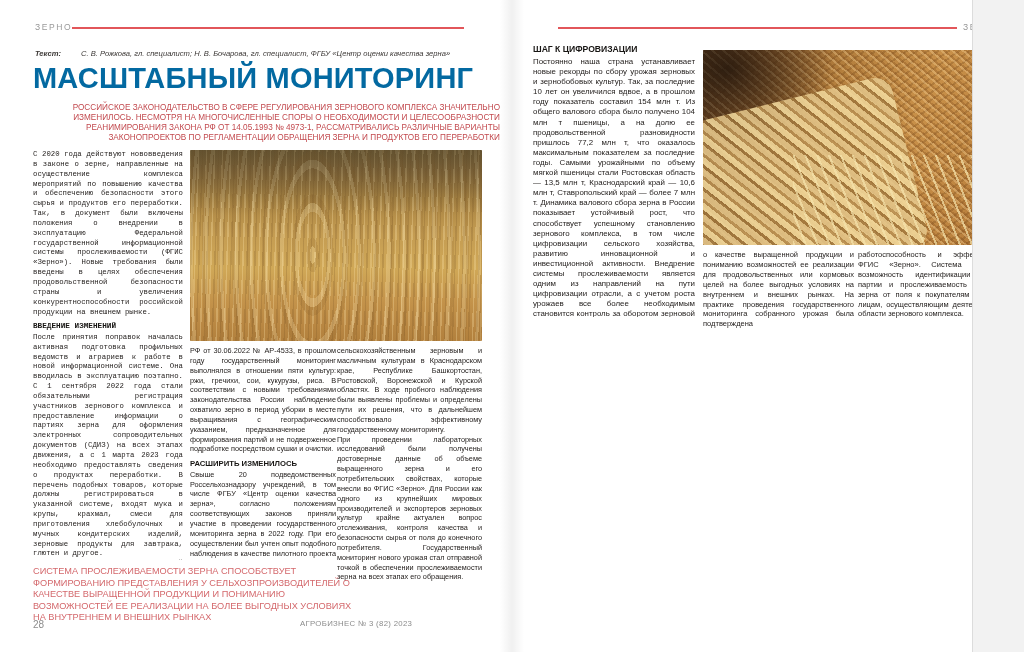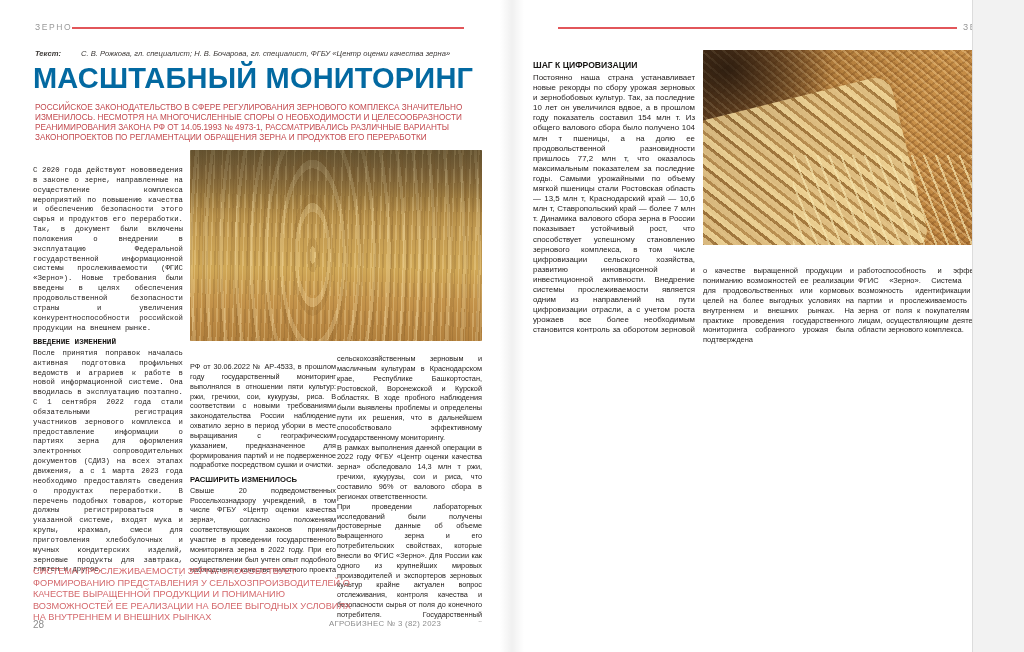--- a/index.html
+++ b/index.html
@@ -17,43 +17,43 @@
   .rule { position:absolute; top:27px; height:1.6px; background:#e2565a; }
   .rule-left { left:72px; width:392px; }
   .rule-right { left:558px; width:399px; }
 
   
   .byline { position:absolute; left:35px; top:49px; font-size:7.6px; font-style:italic; color:#3c3836; }
   .byline b { font-style:italic; margin-right:20px; }
   .title { position:absolute; left:33px; top:62px; font-size:29px; font-weight:bold;
            color:#0369a1; letter-spacing:0.2px; white-space:nowrap; }
   .dek { position:absolute; left:35px; top:103px; width:465px; font-size:8.2px; line-height:10px;
-         color:#c2494e; text-align:left; }
+         color:#c2494e; text-align:right; }
 
   
-  .col { position:absolute; overflow:hidden;margin-top:16px; }
+  .col { position:absolute; overflow:hidden; }
   .col p { font-size:7.3px; line-height:9.85px; text-align:justify; color:#262220; }
   .col h2 { font-size:7.7px; line-height:9px; margin:5px 0 1.5px 0; color:#171513; }
   .lcol1 { left:33px;  top:150px; width:150px; height:410px;font-family:Liberation Mono, monospace; }
   .lcol2 { left:190px; top:346px; width:146px; height:212px; }
-  .lcol3 { left:337px; top:338px; width:145px; height:268px; }
+  .lcol3 { left:337px; top:346px; width:145px; height:268px; }
   .rcol1 { left:533px; top:45px;  width:162px; height:272px; }
   .rcol1 p { font-size:7.9px; line-height:10.1px; }
   .rcol1 h2 { font-size:8.6px; margin:0 0 3px 0; }
   .rcol2 { left:703px; top:250px; width:151px; height:100px; }
   .rcol3 { left:858px; top:250px; width:150px; height:100px; }
   .rcol2 p, .rcol3 p { font-size:7.5px; line-height:9.9px; }
 
   
   .pull-quote { position:absolute; left:33px; top:566px; width:330px; font-size:9.2px;
                 line-height:11.5px; color:#d4686c; }
 
   
   .pagenum { position:absolute; left:33px; top:619px; font-size:10px; color:#8c8c8c; }
-  .issue { position:absolute; left:300px; top:619px; width:170px; text-align:center;
+  .issue { position:absolute; left:300px; top:619px; width:170px; text-align:left;
            font-size:7.8px; color:#8c8c8c; letter-spacing:0.3px; }
 
   
   .photo { position:absolute; overflow:hidden; border-radius:1px; }
   .photo-field { left:190px; top:150px; width:292px; height:191px;
     background:linear-gradient(180deg,#6f5a33 0%,#86683a 10%,#a98442 26%,#c49c52 44%,#d0a857 62%,#c3924a 80%,#b2803d 100%); }
   .photo-field .stalks { position:absolute; inset:0; opacity:.75;
     background:repeating-linear-gradient(92deg, rgba(255,232,176,.38) 0 1.5px, rgba(0,0,0,0) 1.5px 4px,
                rgba(110,75,30,.28) 4px 5.5px, rgba(0,0,0,0) 5.5px 8px); }
   .photo-field .ears-texture { position:absolute; inset:0; opacity:.7;
@@ -107,21 +107,20 @@
     </div>
 
     <div class="col lcol2">
       <p>РФ от 30.06.2022 № АР-4533, в прошлом году государственный мониторинг выполнялся в отношении пяти культур: ржи, гречихи, сои, кукурузы, риса. В соответствии с новыми требованиями законодательства России наблюдение охватило зерно в период уборки в месте выращивания с географическим указанием, предназначенное для формирования партий и не подверженное подработке посредством сушки и очистки.</p>
       <h2>РАСШИРИТЬ ИЗМЕНИЛОСЬ</h2>
       <p>Свыше 20 подведомственных Россельхознадзору учреждений, в том числе ФГБУ «Центр оценки качества зерна», согласно положениям соответствующих законов приняли участие в проведении государственного мониторинга зерна в 2022 году. При его осуществлении был учтен опыт подобного наблюдения в качестве пилотного проекта в 2021 году. Он реализовывался по основным</p>
     </div>
 
     <div class="col lcol3">
       <p>сельскохозяйственным зерновым и масличным культурам в Краснодарском крае, Республике Башкортостан, Ростовской, Воронежской и Курской областях. В ходе пробного наблюдения были выявлены проблемы и определены пути их решения, что в дальнейшем способствовало эффективному государственному мониторингу.</p>
-      <p>В рамках выполнения данной операции в 2022 году ФГБУ «Центр оценки качества зерна» обследовало 14,3 млн т ржи, гречихи, кукурузы, сои и риса, что составило 96% от валового сбора в регионах ответственности.</p>
       <p>При проведении лабораторных исследований были получены достоверные данные об объеме выращенного зерна и его потребительских свойствах, которые внесли во ФГИС «Зерно». Для России как одного из крупнейших мировых производителей и экспортеров зерновых культур крайне актуален вопрос отслеживания, контроля качества и безопасности сырья от поля до конечного потребителя. Государственный мониторинг нового урожая стал отправной точкой в обеспечении прослеживаемости зерна на всех этапах его обращения.</p>
     </div>
 
     <div class="pull-quote">СИСТЕМА ПРОСЛЕЖИВАЕМОСТИ ЗЕРНА СПОСОБСТВУЕТ ФОРМИРОВАНИЮ ПРЕДСТАВЛЕНИЯ У СЕЛЬХОЗПРОИЗВОДИТЕЛЕЙ О КАЧЕСТВЕ ВЫРАЩЕННОЙ ПРОДУКЦИИ И ПОНИМАНИЮ ВОЗМОЖНОСТЕЙ ЕЕ РЕАЛИЗАЦИИ НА БОЛЕЕ ВЫГОДНЫХ УСЛОВИЯХ НА ВНУТРЕННЕМ И ВНЕШНИХ РЫНКАХ</div>
 
     <div class="pagenum">28</div>
     <div class="issue">АГРОБИЗНЕС № 3 (82) 2023</div>
   </div>
 
   <div class="gutter"></div>

